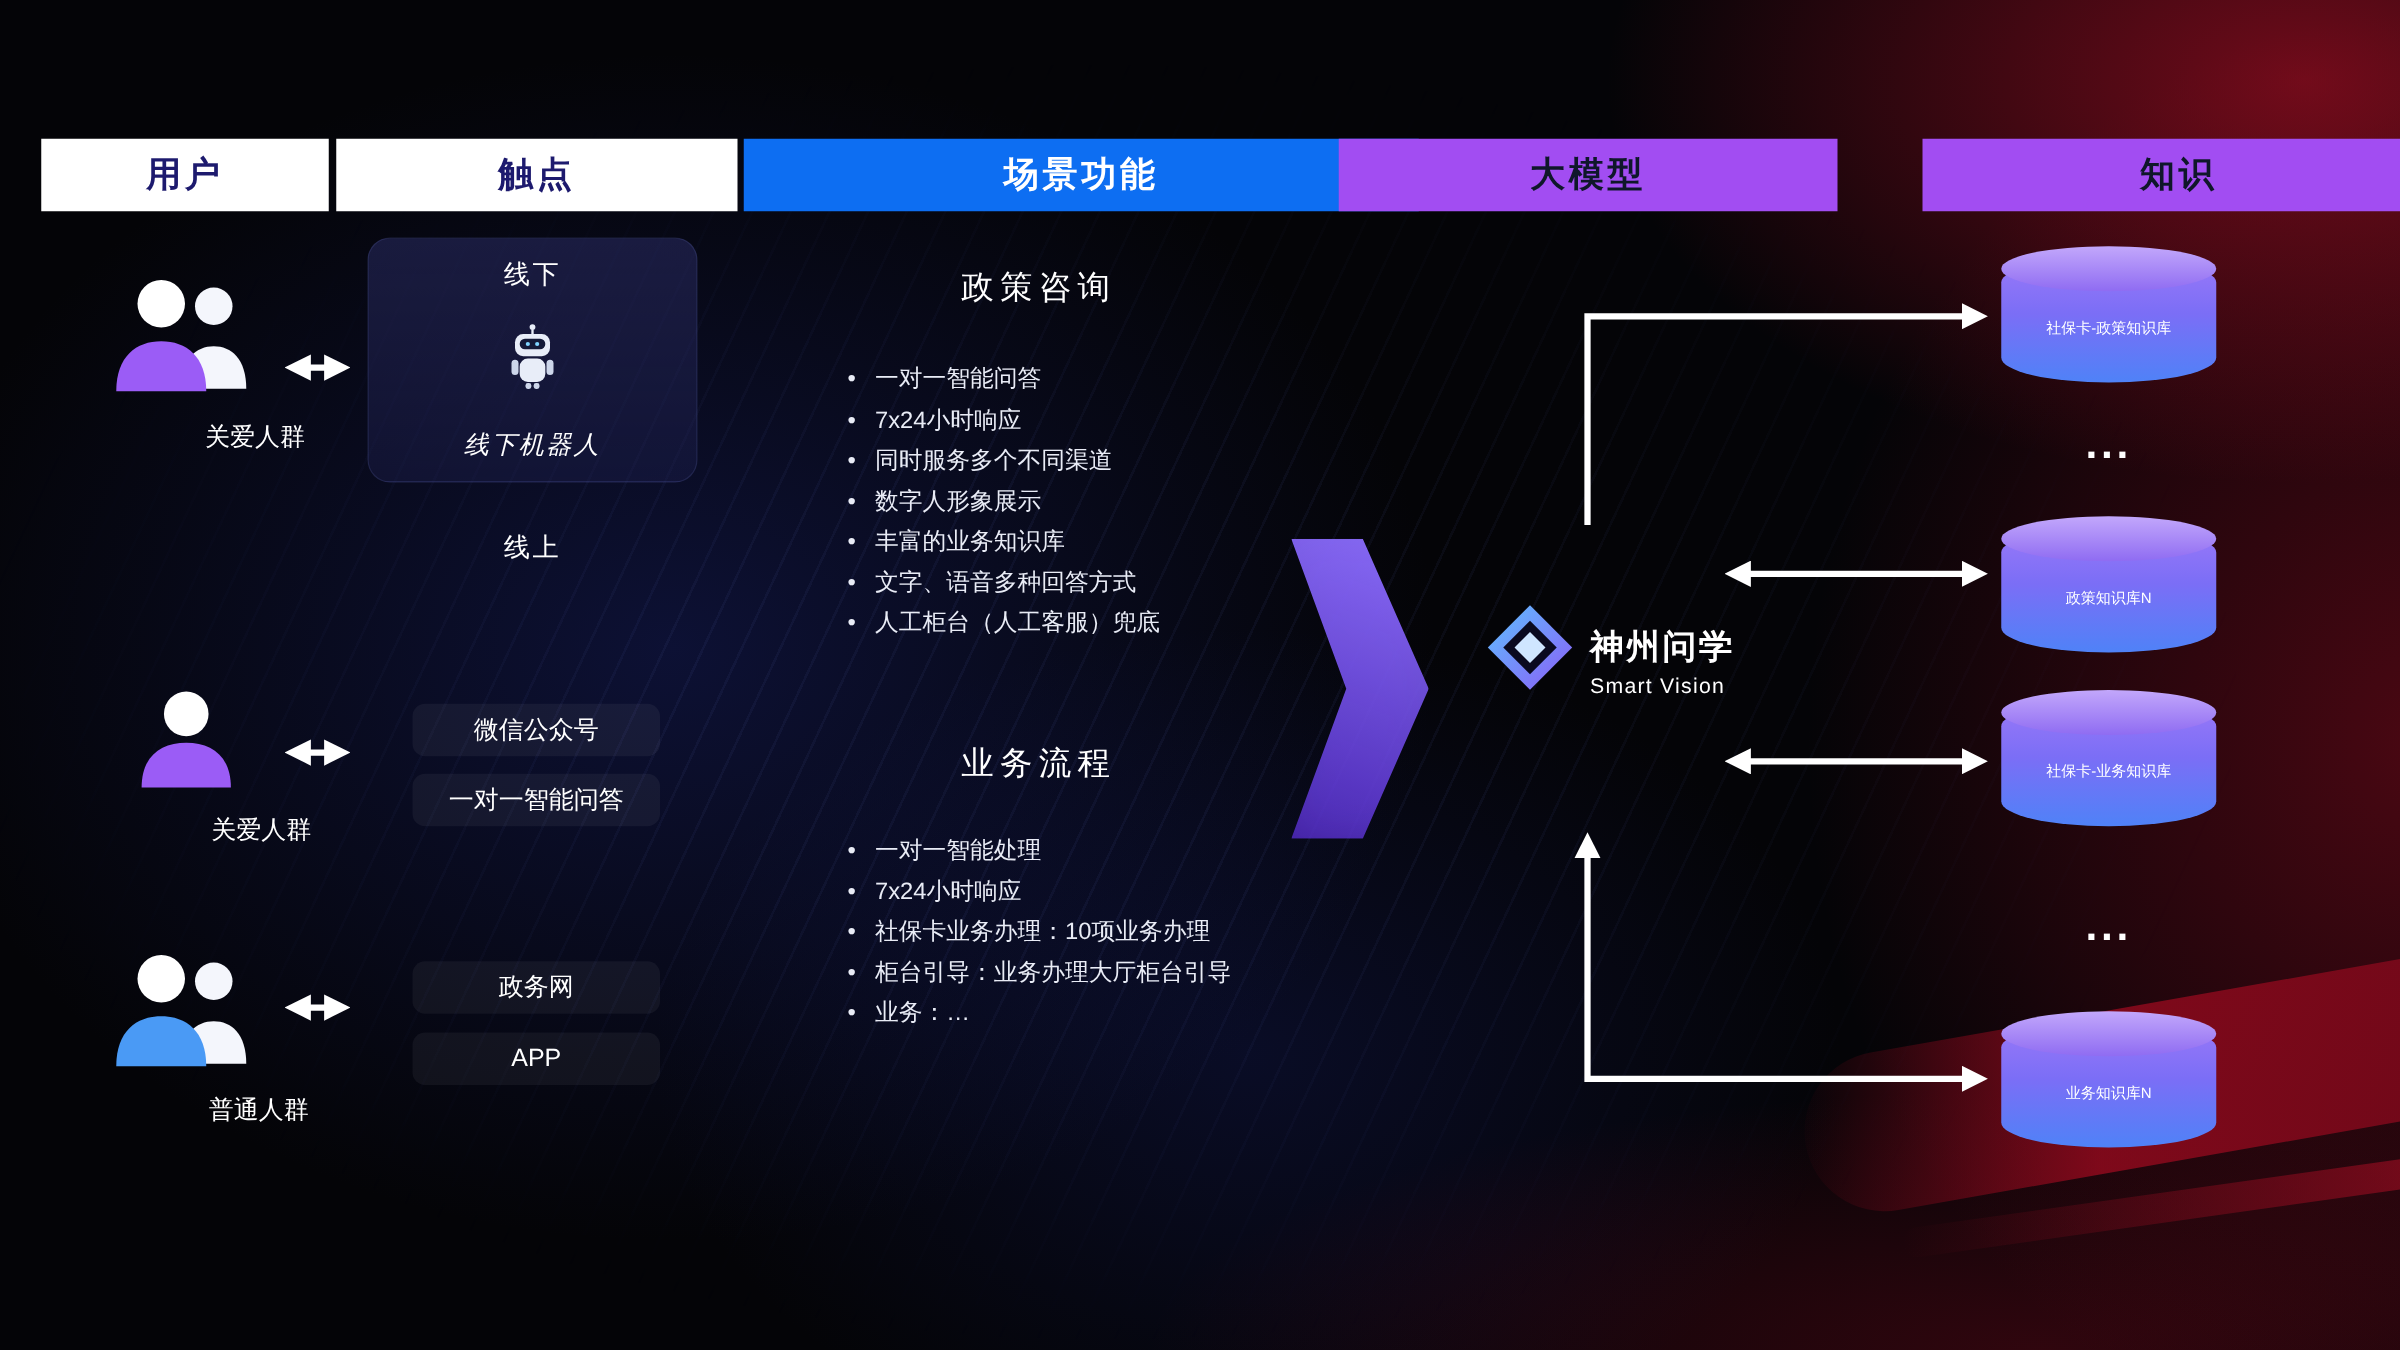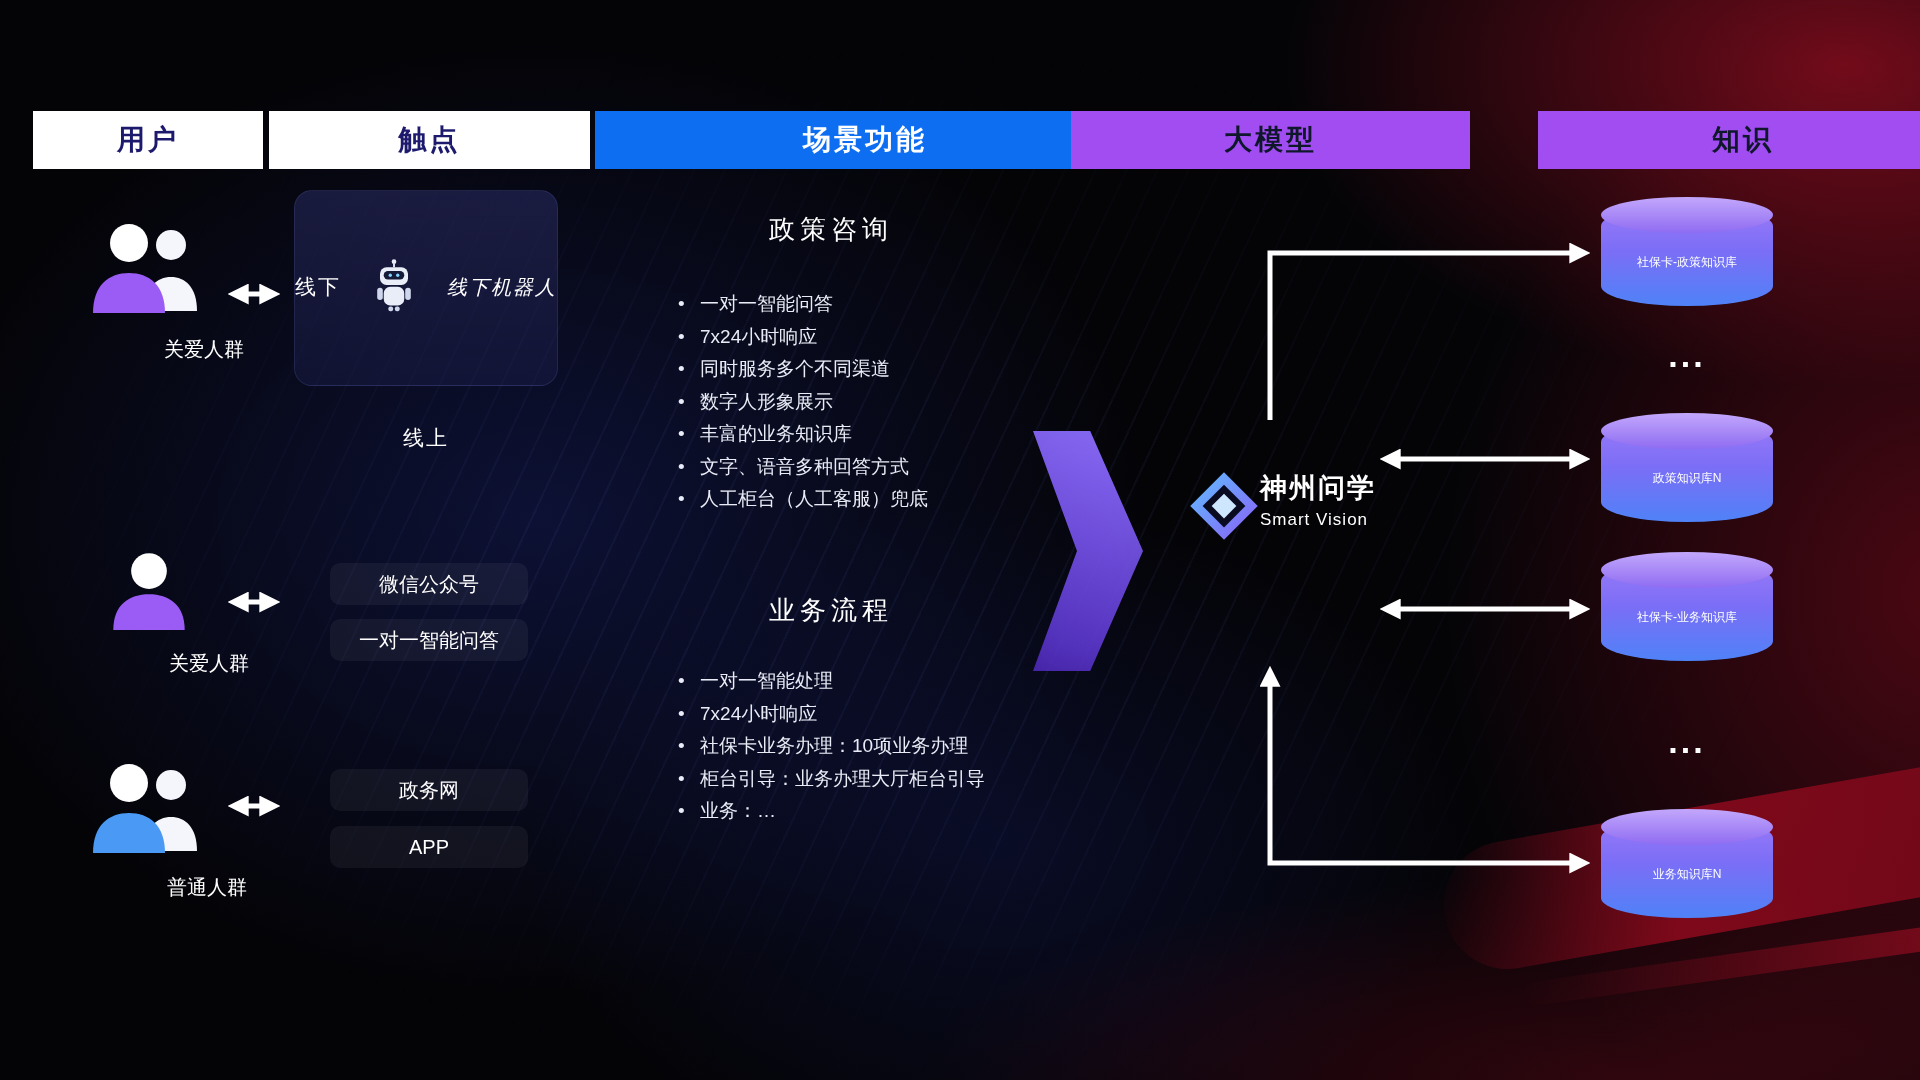--- a/index.html
+++ b/index.html
@@ -35,21 +35,21 @@
   .hdr-purple { background:#a24df2; color:#0f172a; }
 
   
   .user-icon  { position:absolute; }
   .user-label { position:absolute; width:200px; text-align:right; color:#ffffff; font-size:20px; }
 
   
   .tp-card { position:absolute; left:294px; top:190px; width:264px; height:196px;
     background: linear-gradient(180deg, rgba(44,46,104,.52), rgba(30,32,78,.40));
     border:1px solid rgba(130,140,230,.14); border-radius:18px;
-    display:flex; flex-direction:row; align-items:center; justify-content:space-between;
+    display:flex; flex-direction:column; align-items:center; justify-content:space-between;
     padding:14px 0 16px; }
   .tp-title  { color:#ffffff; font-size:21px; letter-spacing:2px; }
   .tp-online { position:absolute; left:294px; top:424px; width:264px; text-align:center;
                color:#ffffff; font-size:21px; letter-spacing:2px; }
   .tp-channel { position:absolute; left:330px; width:198px; height:42px; line-height:42px;
     text-align:center; color:#ffffff; font-size:20px; border-radius:10px;
     background: rgba(255,255,255,.05); }
 
   
   .scene-title { position:absolute; left:676px; width:310px; text-align:center;
@@ -57,21 +57,21 @@
   .scene-list  { position:absolute; left:676px; list-style:none; }
   .scene-list li { position:relative; color:#e9ecf6; font-size:19px; line-height:32.5px;
                    padding-left:24px; white-space:nowrap; }
   .scene-list li::before { content:"•"; position:absolute; left:2px; color:#e9ecf6; }
 
   
   .big-arrow { position:absolute; left:1033px; top:431px; width:110px; height:240px;
     background: linear-gradient(200deg, rgba(142,112,255,.95), rgba(84,44,200,.78));
     clip-path: polygon(0 0, 52% 0, 100% 50%, 52% 100%, 0 100%, 40% 50%);
     filter: drop-shadow(0 0 18px rgba(110,70,255,.45)); }
-  .logo-wrap { position:absolute; left:1188px; top:470px; display:flex; align-items:flex-start; gap:0; }
+  .logo-wrap { position:absolute; left:1188px; top:482px; display:flex; align-items:flex-end; gap:12px; }
   .logo-text .name { color:#ffffff; font-size:27px; font-weight:bold; letter-spacing:2px; }
   .logo-text .sub  { color:#ffffff; font-size:17px; letter-spacing:1px; margin-top:4px; }
 
   
   .cyl { position:absolute; left:1601px; width:172px; height:100px;
     background: linear-gradient(180deg, #9a79f8 0%, #7b6ef6 45%, #4f82f7 100%);
     border-radius:86px/20px;
     display:flex; align-items:center; justify-content:center; }
   .cyl::before { content:""; position:absolute; top:-9px; left:0; width:172px; height:36px;
     border-radius:50%; background: linear-gradient(180deg,#c2a7fb,#8f6cf2); }

